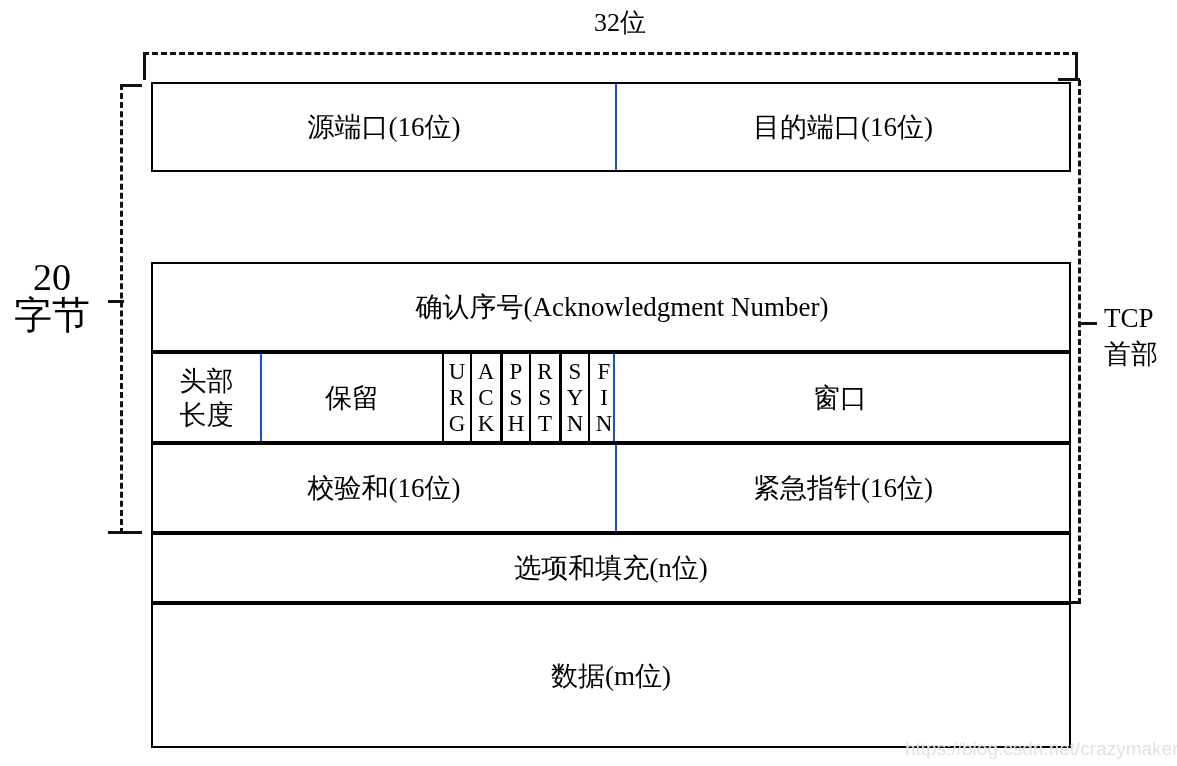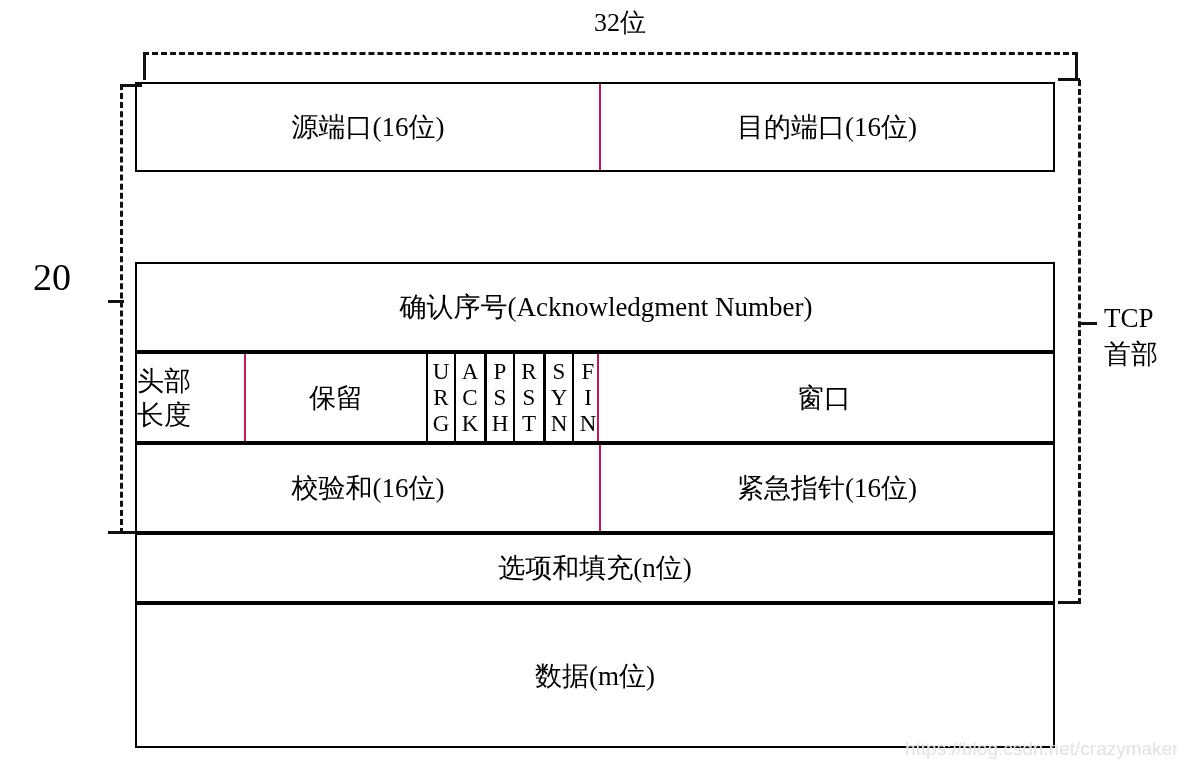--- a/index.html
+++ b/index.html
@@ -65,41 +65,41 @@
   #bracket-left-mid-tick { left: 108px; top: 300px; width: 16px; height: 3px; }
 
   
   #bracket-right { left: 1078px; top: 80px; height: 524px; width: 0; }
   #bracket-right-top-tick { left: 1058px; top: 78px; width: 22px; height: 3px; }
   #bracket-right-bot-tick { left: 1058px; top: 601px; width: 22px; height: 3px; }
   #bracket-right-mid-tick { left: 1081px; top: 322px; width: 16px; height: 3px; }
 
   
   #tcp-table {
-    left: 135px; top: 82px;
+    left: 151px; top: 82px;
     width: 920px; height: 666px;
   }
   .row {
     position: absolute;
     left: 0;
     width: 920px;
     border: 2px solid #000;
     box-sizing: border-box;
     display: flex;
   }
   .cell {
     display: flex;
     align-items: center;
     justify-content: center;
     box-sizing: border-box;
     font-size: 27px;
     white-space: nowrap;
     overflow: hidden;
   }
-  .cell.divider { border-left: 2px solid #be185d; }
+  .cell.divider { border-left: 2px solid #1d4ed8; }
 
   .r1 { top: 0;   height: 90px; }
   .r2 { top: 90px;  height: 90px; }
   .r3 { top: 180px; height: 90px; padding-left: 22px; }
   .r4 { top: 270px; height: 91px; }
   .r5 { top: 361px; height: 90px; }
   .r6 { top: 451px; height: 70px; }
   .r7 { top: 521px; height: 145px; }
 
   .half-left  { width: 462px; height: 100%; }
@@ -137,21 +137,21 @@
     line-height: 26px;
     letter-spacing: 0;
   }
   .flag:last-child { border-right: none; }
   .flag .ch { display: block; }
 
   
   .twoline {
     display: flex;
     flex-direction: column;
-    align-items: flex-start;
+    align-items: center;
     justify-content: center;
     line-height: 34px;
   }
   .twoline .ln { display: block; }
 
   
   #watermark {
     left: 905px; top: 738px;
     font-size: 19px;
     color: #e2e2e2;
@@ -159,20 +159,21 @@
     white-space: nowrap;
   }
 </style>
 </head>
 <body>
 
 <div class="abs" id="label-32bit">32位</div>
 
 <div class="abs" id="label-20bytes">
   <span class="ln">20</span>
+  <span class="ln">字节</span>
 </div>
 
 <div class="abs" id="label-tcp-header">
   <span class="ln">TCP</span>
   <span class="ln">首部</span>
 </div>
 
 <div class="abs bracket-h" id="bracket-top"></div>
 <div class="abs tick" id="bracket-top-left-tick"></div>
 <div class="abs tick" id="bracket-top-right-tick"></div>

